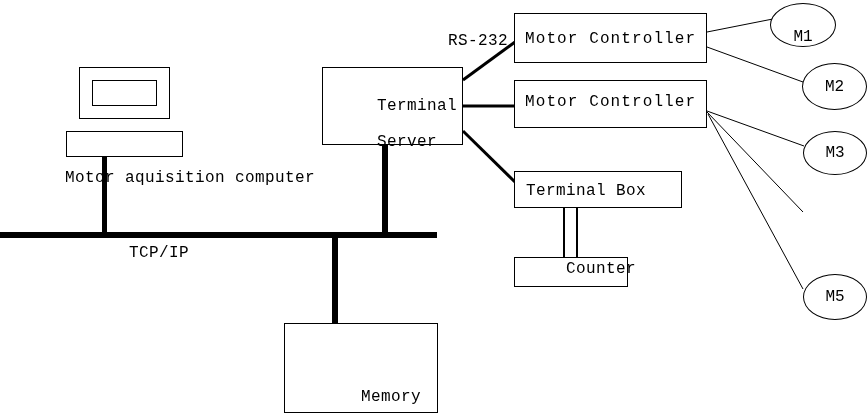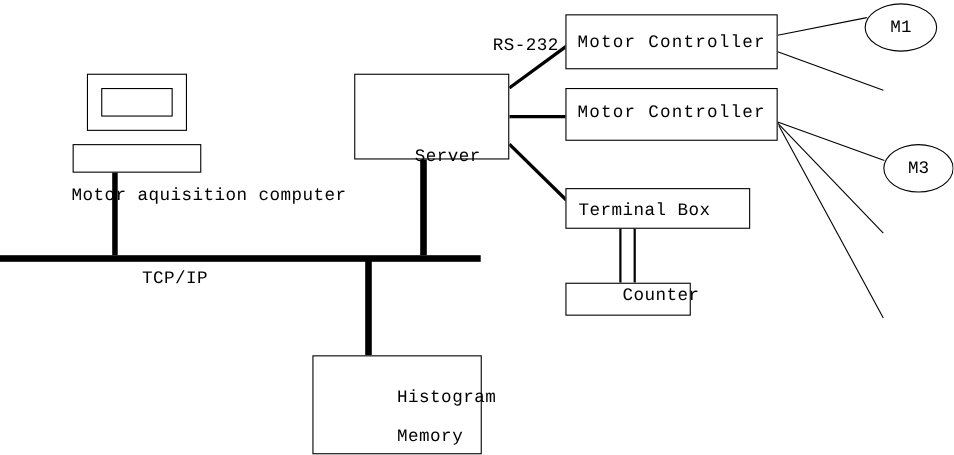--- a/index.html
+++ b/index.html
@@ -82,36 +82,42 @@
   <div class="box" style="left:92px; top:80px;  width:65px;  height:26px;"></div>
   <div class="box" style="left:66px; top:131px; width:117px; height:26px;"></div>
 
   <div class="box" style="left:322px; top:67px;  width:141px; height:78px;"></div>
   <div class="box" style="left:514px; top:13px;  width:193px; height:50px;"></div>
   <div class="box" style="left:514px; top:80px;  width:193px; height:48px;"></div>
   <div class="box" style="left:514px; top:171px; width:168px; height:37px;"></div>
   <div class="box" style="left:514px; top:257px; width:114px; height:30px;"></div>
   <div class="box" style="left:284px; top:323px; width:154px; height:90px;"></div>
 
-  <div class="ellipse" style="left:786px; top:3px;   width:66px; height:44px;">
+  <div class="ellipse" style="left:770px; top:3px;   width:66px; height:44px;align-items:flex-end;">
     <span>M1</span>
+  </div>
+  <div class="ellipse" style="left:802px; top:63px;  width:65px; height:47px;">
+    <span>M2</span>
   </div>
   <div class="ellipse" style="left:803px; top:131px; width:64px; height:44px;">
     <span>M3</span>
+  </div>
+  <div class="ellipse" style="left:803px; top:274px; width:64px; height:46px;">
+    <span>M5</span>
   </div>
 
   <div class="lbl" style="left:65px;  top:169px;">Motor aquisition computer</div>
   <div class="lbl" style="left:129px; top:244px;">TCP/IP</div>
   <div class="lbl" style="left:433px; top:32px;margin-left:15px;">RS-232</div>
   <div class="lbl" style="left:337px; top:79px;">
-    <br>
+    <span>Terminal</span><br>
     <span>Server</span>
   </div>
   <div class="lbl wide" style="left:525px; top:30px;">Motor Controller</div>
   <div class="lbl wide" style="left:525px; top:93px;">Motor Controller</div>
   <div class="lbl" style="left:526px; top:182px;">Terminal Box</div>
   <div class="lbl" style="left:526px; top:260px;margin-left:40px;">Counter</div>
   <div class="lbl" style="left:321px; top:334px;">
-    <span>Histogram</span><br>
+    <br>
     <span>Memory</span>
   </div>
 
 </div>
 
 </body></html>

